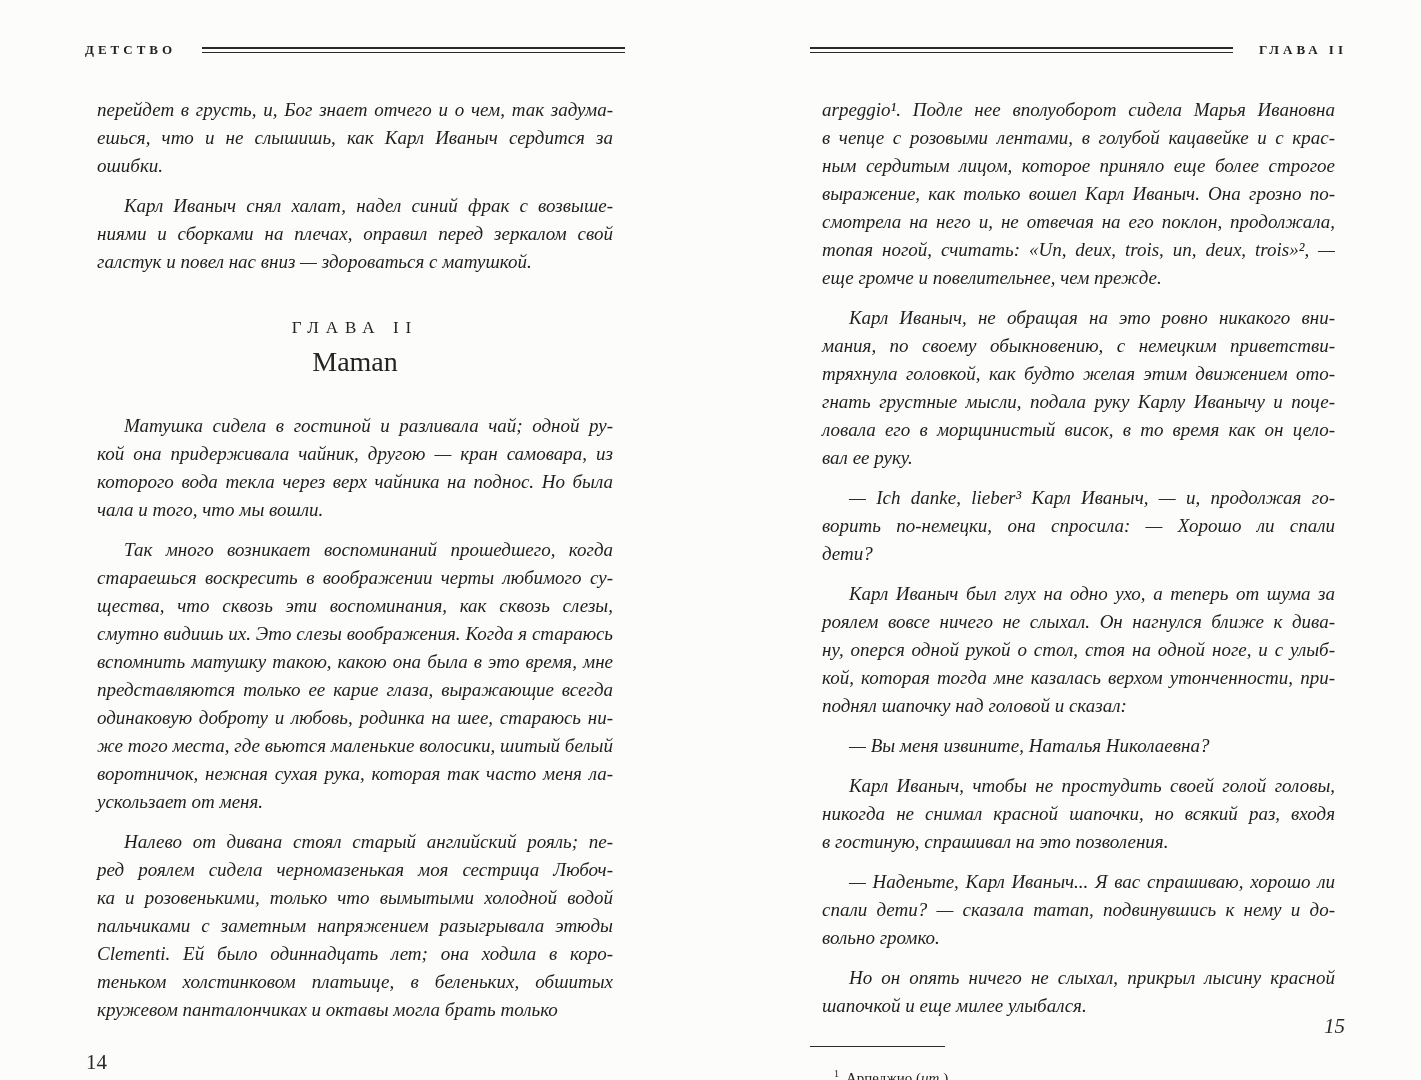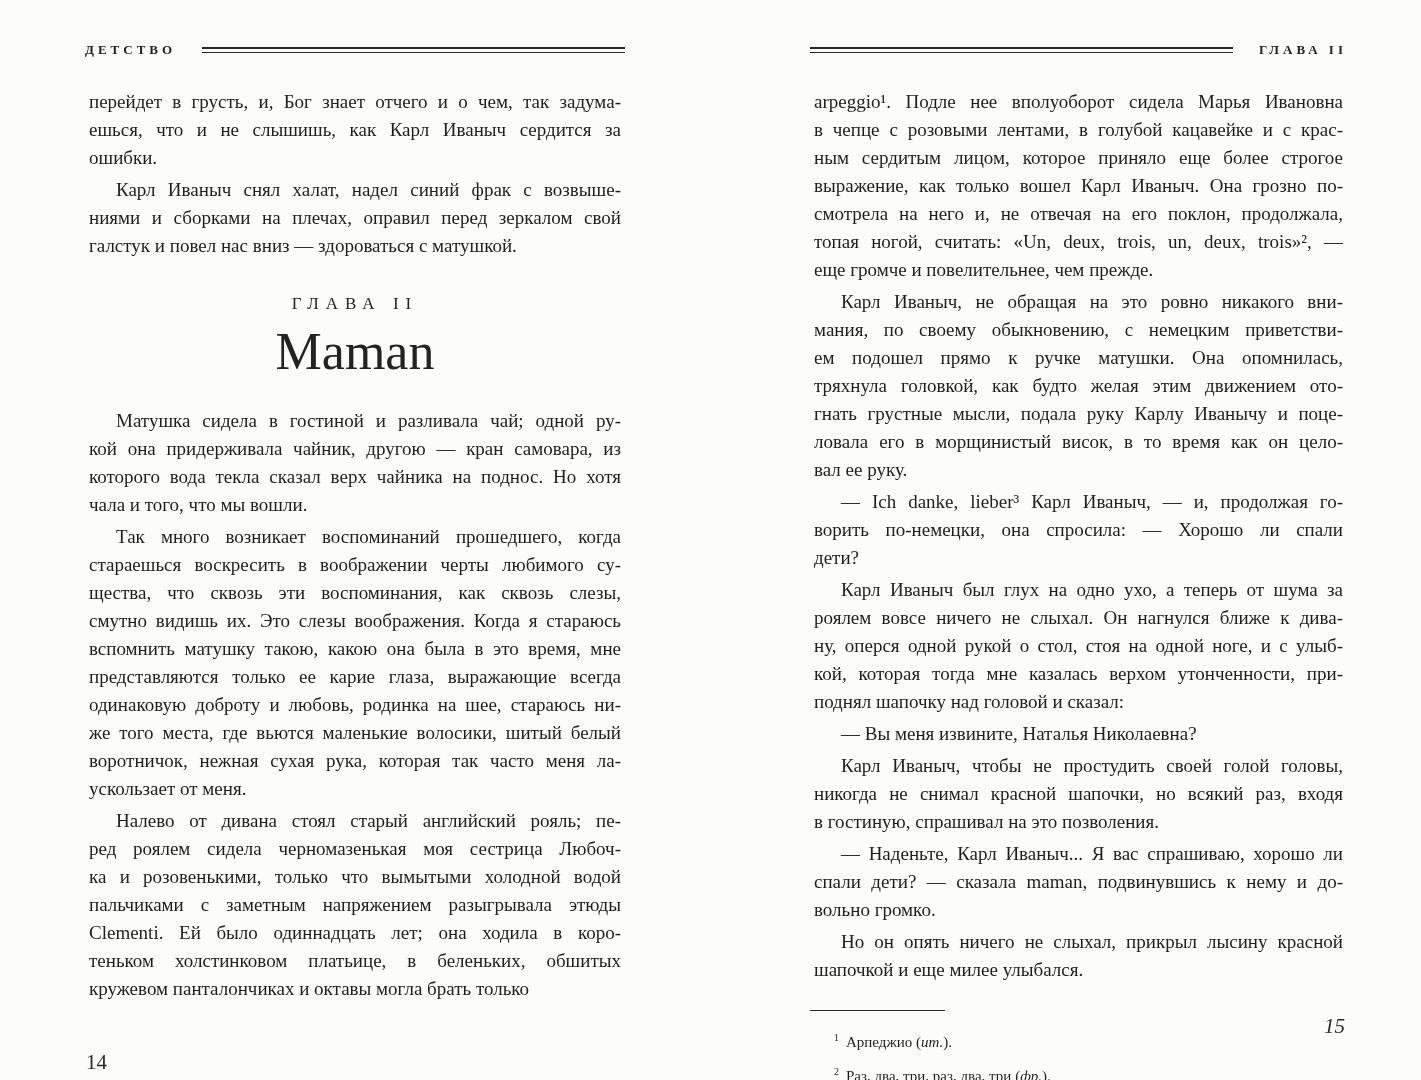--- a/index.html
+++ b/index.html
@@ -25,32 +25,32 @@
   }
   .rh-rule {
     flex:1; height:6px; box-sizing:border-box;
     border-top:2.5px solid #2b2a27;
     border-bottom:1.5px solid #2b2a27;
   }
   
   .page-col { position:absolute; top:84px; }
   .col-left  { left:85px;  width:540px; }
   .col-right { left:810px; width:537px; }
-  .para { margin:4px; padding:0; }
+  .para { margin:12px; padding:0;font-style:italic; }
   .line {
     font-size:19px; line-height:28px;
     text-align:justify; text-align-last:justify;
     white-space:normal;
   }
   .line.last { text-align-last:left; }
   .line.first-ind { text-indent:27px; }
   
   .chapter-head { text-align:center; padding-top:30px; padding-bottom:22px; }
   .chapter-label { font-size:17px; letter-spacing:7px; color:#24231f; }
-  .chapter-title { font-size:52px; margin-top:8px; color:#24231f; }
+  .chapter-title { font-size:28px; margin-top:8px; color:#24231f; }
   
   .footnotes { margin-top:26px; }
   .fn-rule { width:135px; border-top:1.5px solid #2b2a27; margin-bottom:12px; }
   .footnote {
     font-size:15px; line-height:29px;
     padding-left:24px; text-align:left;
   }
   .footnote sup { font-size:10px; margin-right:7px; }
   .footnote i { font-style:italic; }
   
@@ -84,21 +84,21 @@
         <div class="line">ниями и сборками на плечах, оправил перед зеркалом свой</div>
         <div class="line last">галстук и повел нас вниз — здороваться с матушкой.</div>
       </div>
       <div class="chapter-head">
         <div class="chapter-label">ГЛАВА II</div>
         <div class="chapter-title">Maman</div>
       </div>
       <div class="para">
         <div class="line first-ind">Матушка сидела в гостиной и разливала чай; одной ру-</div>
         <div class="line">кой она придерживала чайник, другою — кран самовара, из</div>
-        <div class="line">которого вода текла сказал верх чайника на поднос. Но хотя</div>
+        <div class="line">которого вода текла через верх чайника на поднос. Но была</div>
         <div class="line last">чала и того, что мы вошли.</div>
       </div>
       <div class="para">
         <div class="line first-ind">Так много возникает воспоминаний прошедшего, когда</div>
         <div class="line">стараешься воскресить в воображении черты любимого су-</div>
         <div class="line">щества, что сквозь эти воспоминания, как сквозь слезы,</div>
         <div class="line">смутно видишь их. Это слезы воображения. Когда я стараюсь</div>
         <div class="line">вспомнить матушку такою, какою она была в это время, мне</div>
         <div class="line">представляются только ее карие глаза, выражающие всегда</div>
         <div class="line">одинаковую доброту и любовь, родинка на шее, стараюсь ни-</div>
@@ -124,21 +124,20 @@
           <div class="line">в чепце с розовыми лентами, в голубой кацавейке и с крас-</div>
           <div class="line">ным сердитым лицом, которое приняло еще более строгое</div>
           <div class="line">выражение, как только вошел Карл Иваныч. Она грозно по-</div>
           <div class="line">смотрела на него и, не отвечая на его поклон, продолжала,</div>
           <div class="line">топая ногой, считать: «Un, deux, trois, un, deux, trois»², —</div>
           <div class="line last">еще громче и повелительнее, чем прежде.</div>
         </div>
         <div class="para">
           <div class="line first-ind">Карл Иваныч, не обращая на это ровно никакого вни-</div>
           <div class="line">мания, по своему обыкновению, с немецким приветстви-</div>
-          <div class="line">ем подошел прямо к ручке матушки. Она опомнилась,</div>
           <div class="line">тряхнула головкой, как будто желая этим движением ото-</div>
           <div class="line">гнать грустные мысли, подала руку Карлу Иванычу и поце-</div>
           <div class="line">ловала его в морщинистый висок, в то время как он цело-</div>
           <div class="line last">вал ее руку.</div>
         </div>
         <div class="para">
           <div class="line first-ind">— Ich danke, lieber³ Карл Иваныч, — и, продолжая го-</div>
           <div class="line">ворить по-немецки, она спросила: — Хорошо ли спали</div>
           <div class="line last">дети?</div>
         </div>

